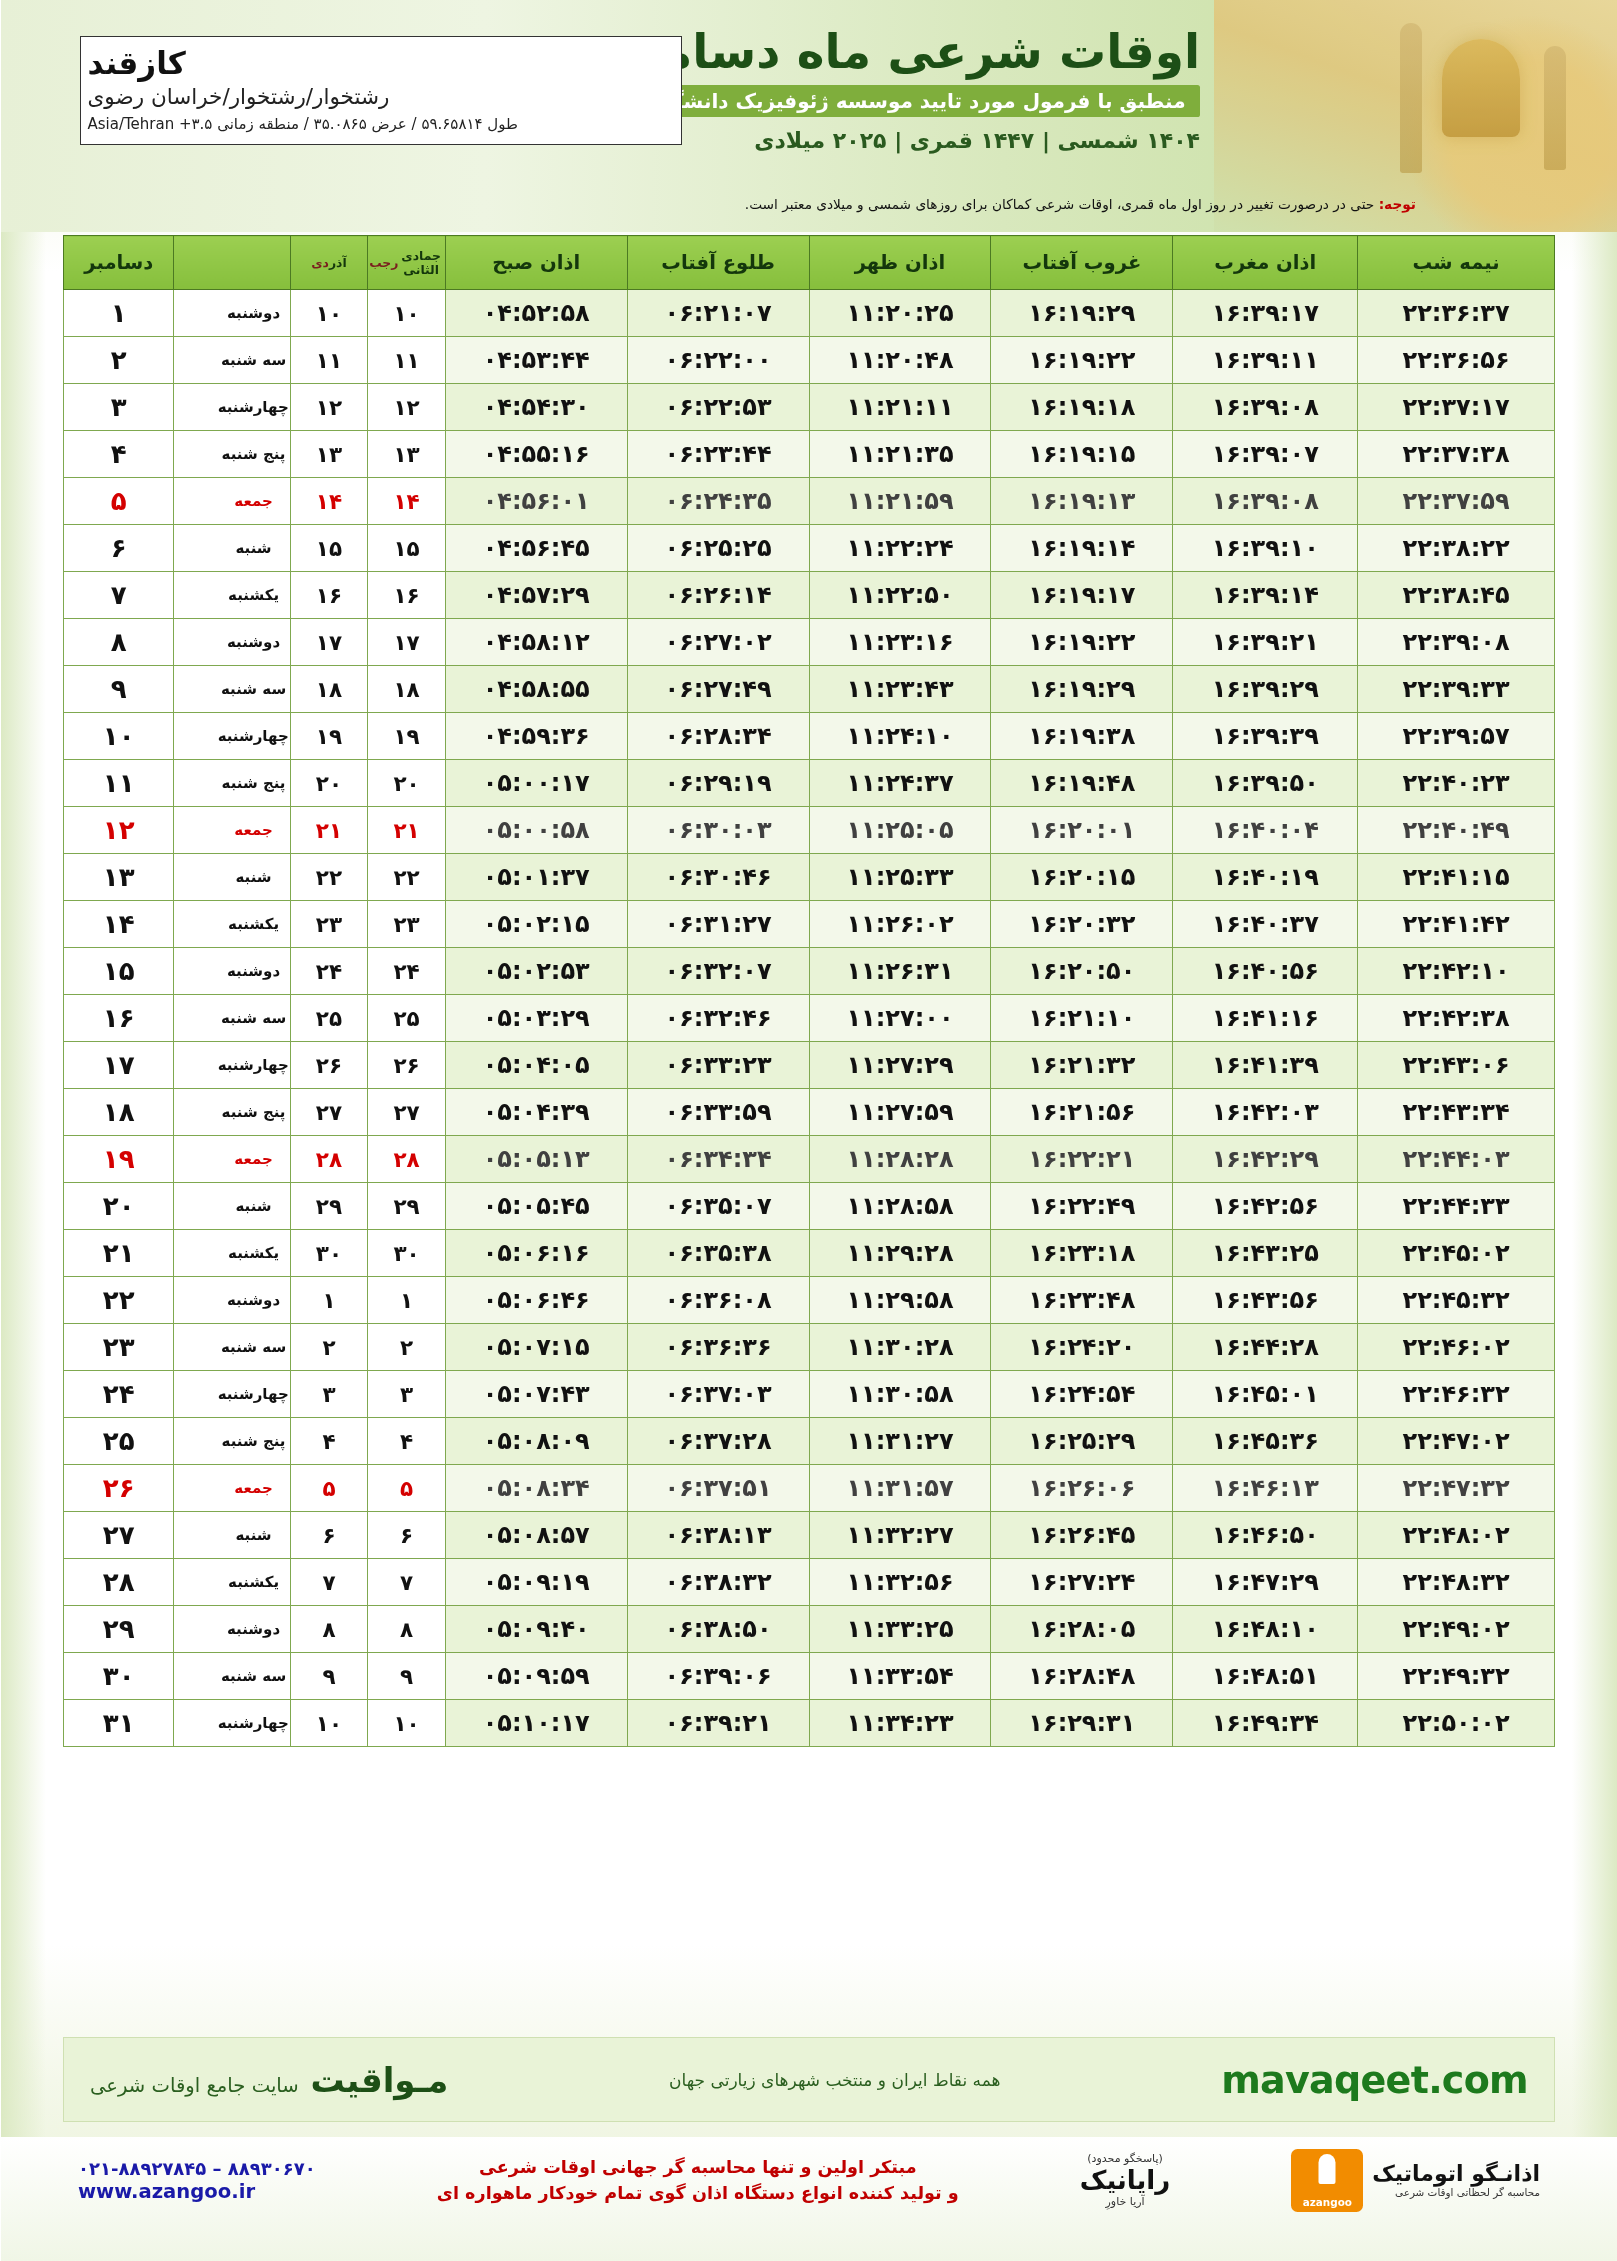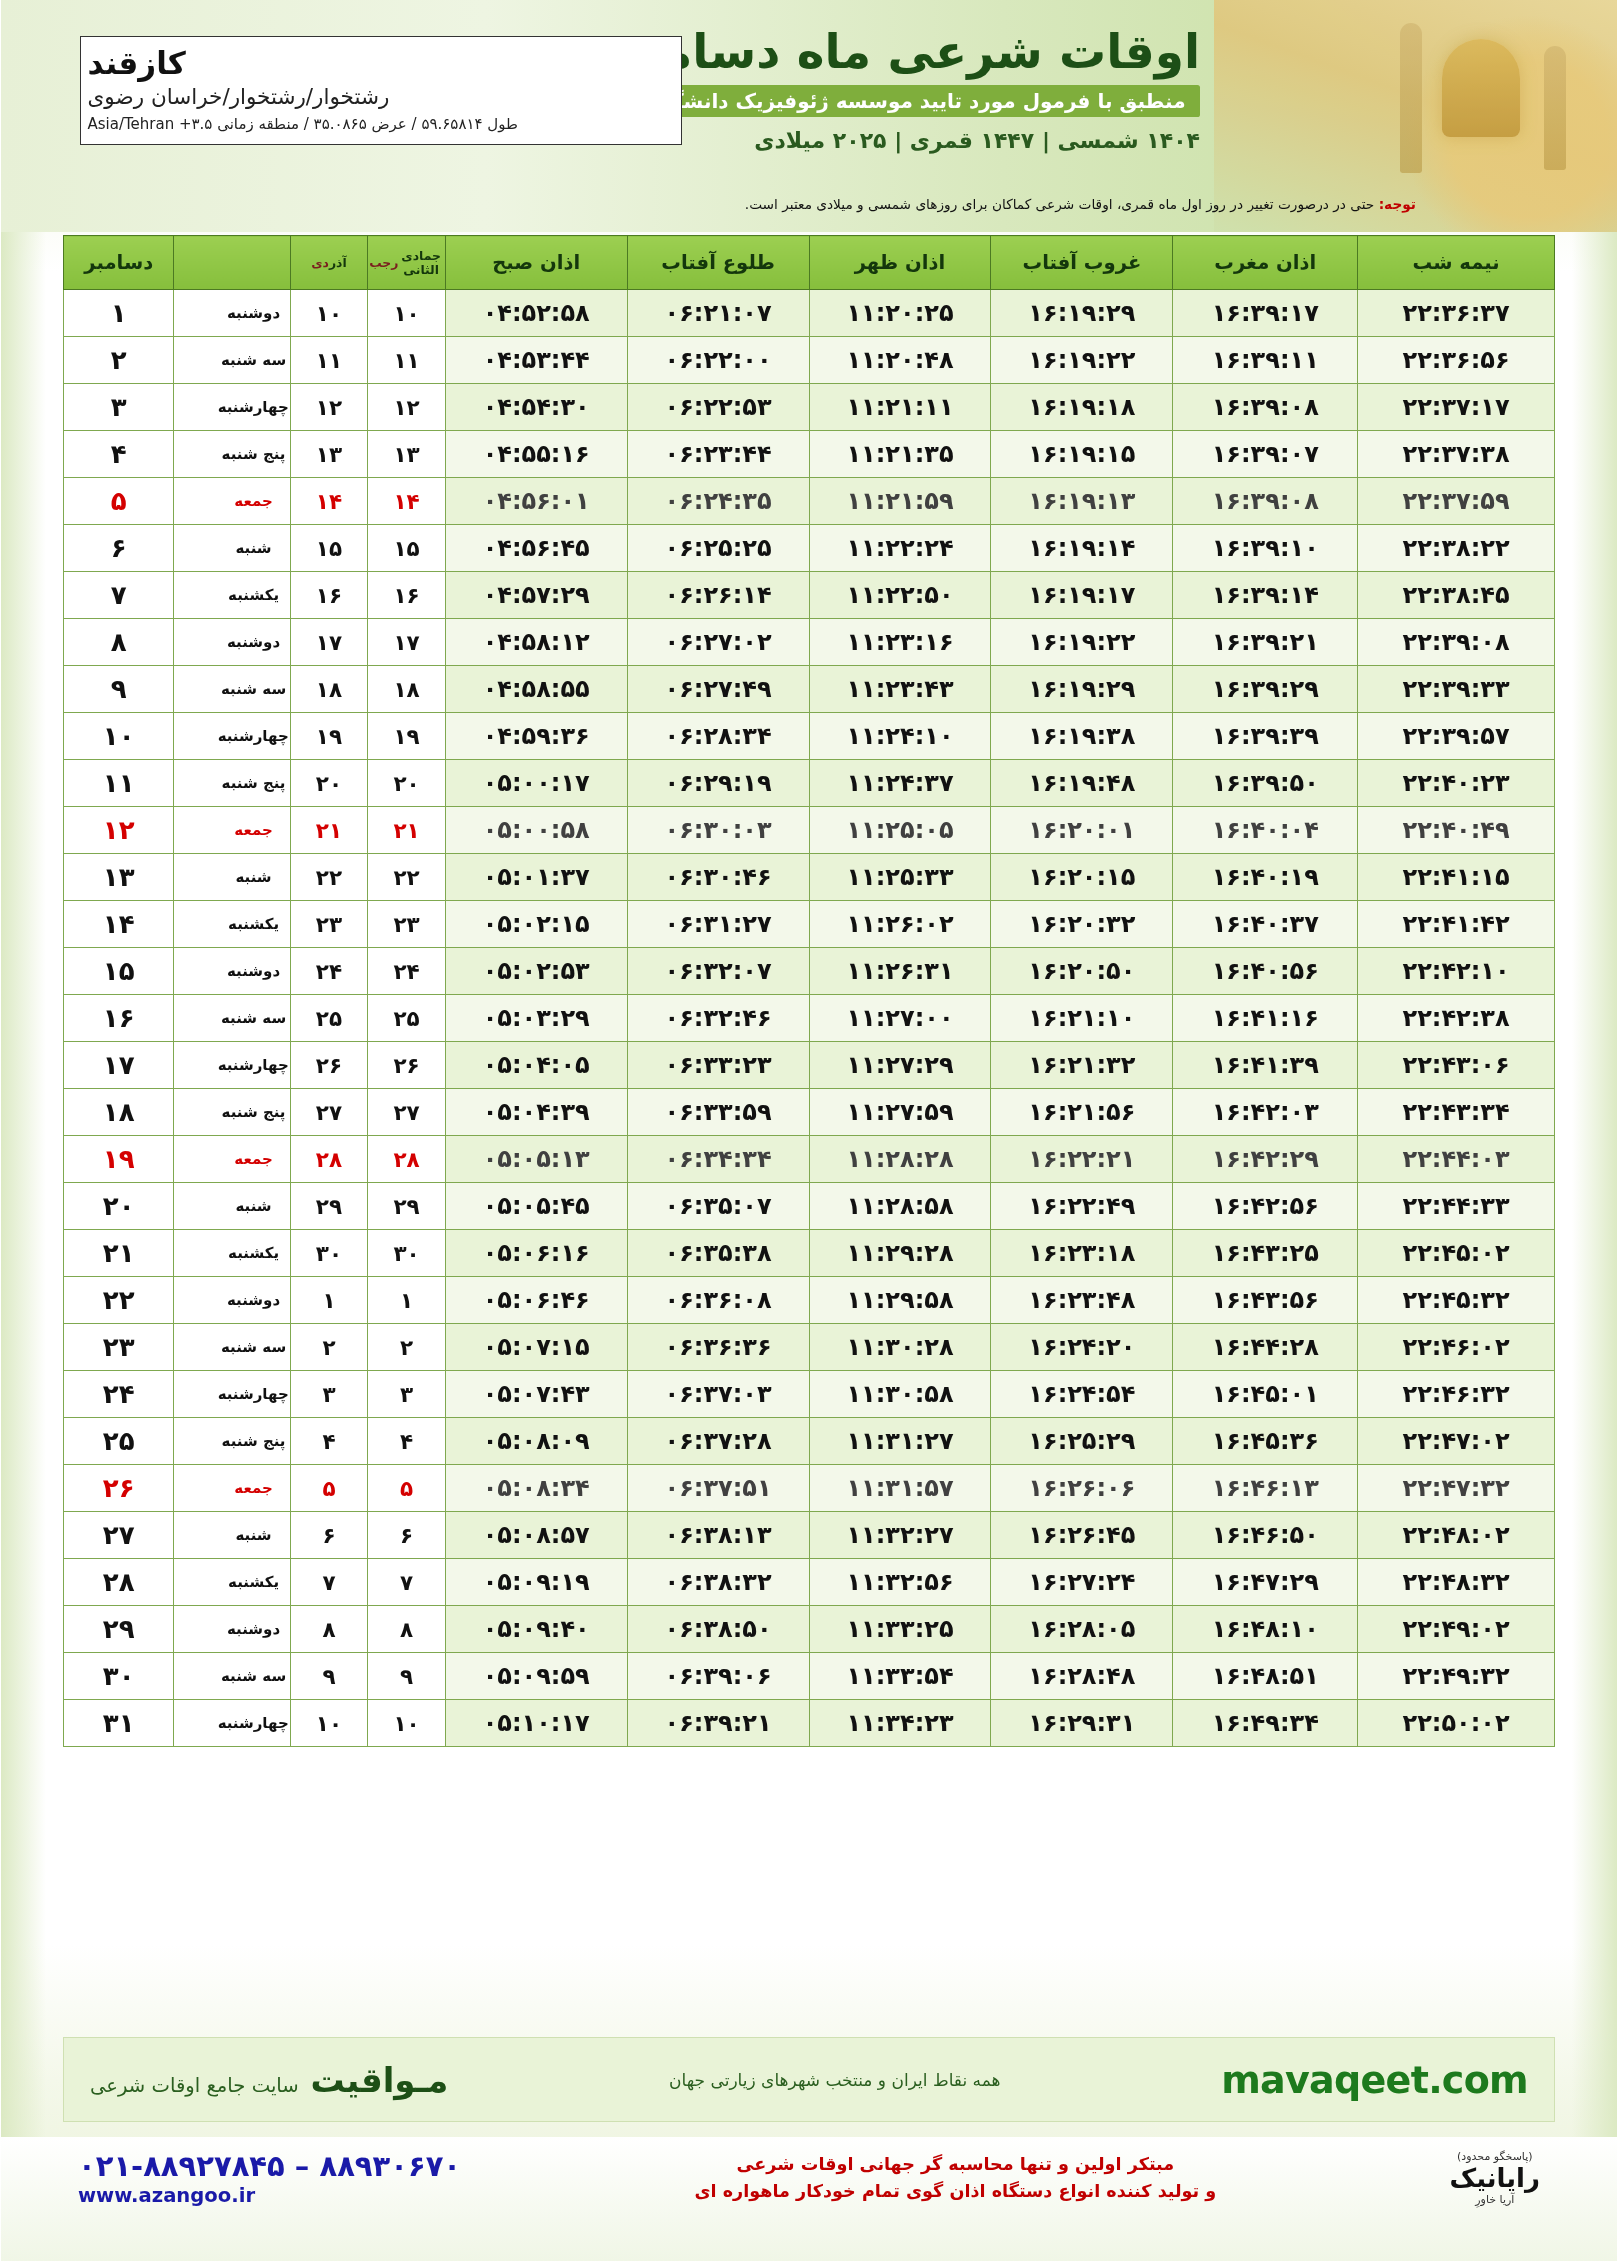--- a/index.html
+++ b/index.html
@@ -174,21 +174,21 @@
     text-align:center;direction:rtl;
   }
   .ray-logo .big{font-size:26px;font-weight:bold;color:#111;}
   .ray-logo .small{font-size:11px;color:#333;}
   .mid-text{
     text-align:center;font-size:17.6px;color:#c00000;font-weight:bold;direction:rtl;line-height:1.5;
   }
   .contact{
     text-align:left;direction:ltr;color:#1a3fa0;font-weight:bold;
   }
-  .contact .phone{font-size:29px;color:#1a1aa8;}
+  .contact .phone{font-size:18px;color:#1a1aa8;}
   .contact .web{font-size:19.6px;color:#1a1aa8;margin-top:1px;}
 </style>
 </head>
 <body>
 
 <div class="page">
   <div class="edge-left"></div>
   <div class="edge-right"></div>
 
   <div class="header">
@@ -635,20 +635,29 @@
     <div class="brand-en">mavaqeet.com</div>
     <div class="brand-mid">همه نقاط ایران و منتخب شهرهای زیارتی جهان</div>
     <div class="brand-fa">
       <span>مـواقیت</span>
       <span class="thin">سایت جامع اوقات شرعی</span>
     </div>
   </div>
 
   <div class="footer-bottom">
     <div class="fb-inner">
+      <div class="logo-azan">
+        <div class="logo-text">
+          <div>اذانـگو اتوماتیک</div>
+          <div class="sub">محاسبه گر لحظاتی اوقات شرعی</div>
+        </div>
+        <div class="logo-mark">
+          <span>azangoo</span>
+        </div>
+      </div>
 
       <div class="ray-logo">
         <div class="small">(پاسخگو محدود)</div>
         <div class="big">رایانیک</div>
         <div class="small">آریا خاورِ</div>
       </div>
 
       <div class="mid-text">
         <div>مبتکر اولین و تنها محاسبه گر جهانی اوقات شرعی</div>
         <div>و تولید کننده انواع دستگاه اذان گوی تمام خودکار ماهواره ای</div>

